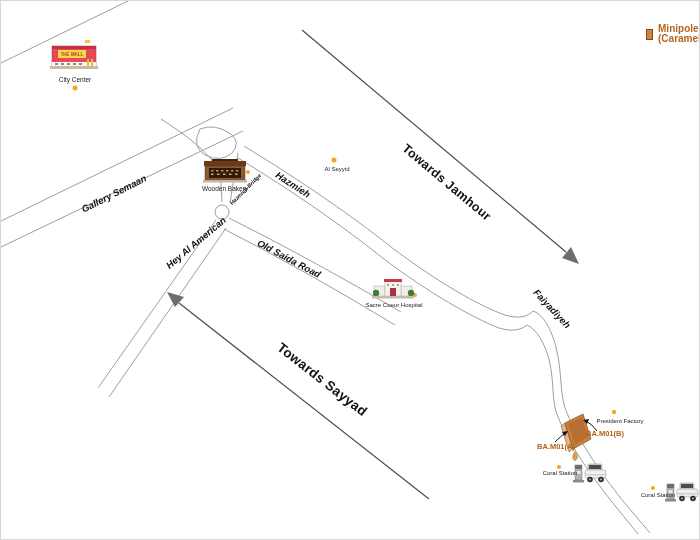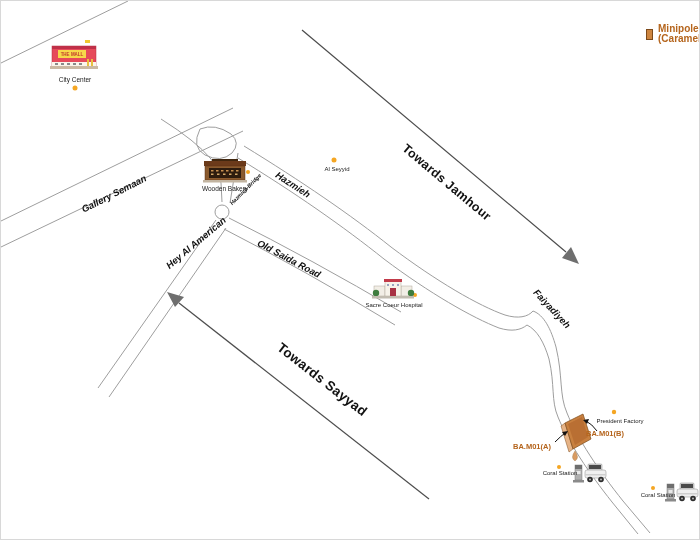--- a/index.html
+++ b/index.html
@@ -22,21 +22,21 @@
   #lbl-faiyadiyeh{left:516px;top:303px;width:70px;transform:rotate(47deg);}
   #lbl-jamhour{left:390px;top:175px;width:110px;transform:rotate(40deg);}
   #lbl-sayyad{left:261px;top:372px;width:120px;transform:rotate(38deg);font-size:13.5px;}
   #lbl-city-center{left:48px;top:76px;width:52px;}
   #lbl-wooden-bakery{left:198px;top:185px;width:52px;}
   #lbl-al-seyyid{left:316px;top:165px;width:40px;font-size:6px;}
   #lbl-sacre-coeur{left:364px;top:301px;width:58px;font-size:6px;}
   #lbl-president-factory{left:590px;top:417px;width:58px;font-size:6px;}
   #lbl-coral-1{left:540px;top:469px;width:38px;font-size:6px;}
   #lbl-coral-2{left:638px;top:491px;width:38px;font-size:6px;}
-  #lbl-ba-a{left:512px;top:442px;}
+  #lbl-ba-a{left:536px;top:442px;}
   #lbl-ba-b{left:576px;top:429px;margin-left:9px;}
   #legend{position:absolute;left:597px;top:23px;display:flex;align-items:center;gap:5px;padding-left:48px;}
   #legend-swatch{width:11px;height:11px;background:#CD8540;border:1px solid #7D4A1A;box-sizing:border-box;}
   #legend-label{font-size:10px;font-weight:bold;color:#B5651D;line-height:1;}
   #map-title{position:absolute;left:26px;top:456px;font-size:44px;font-weight:bold;color:#111;line-height:1;}
 </style>
 </head>
 <body>
 
 <div id="map-canvas">

